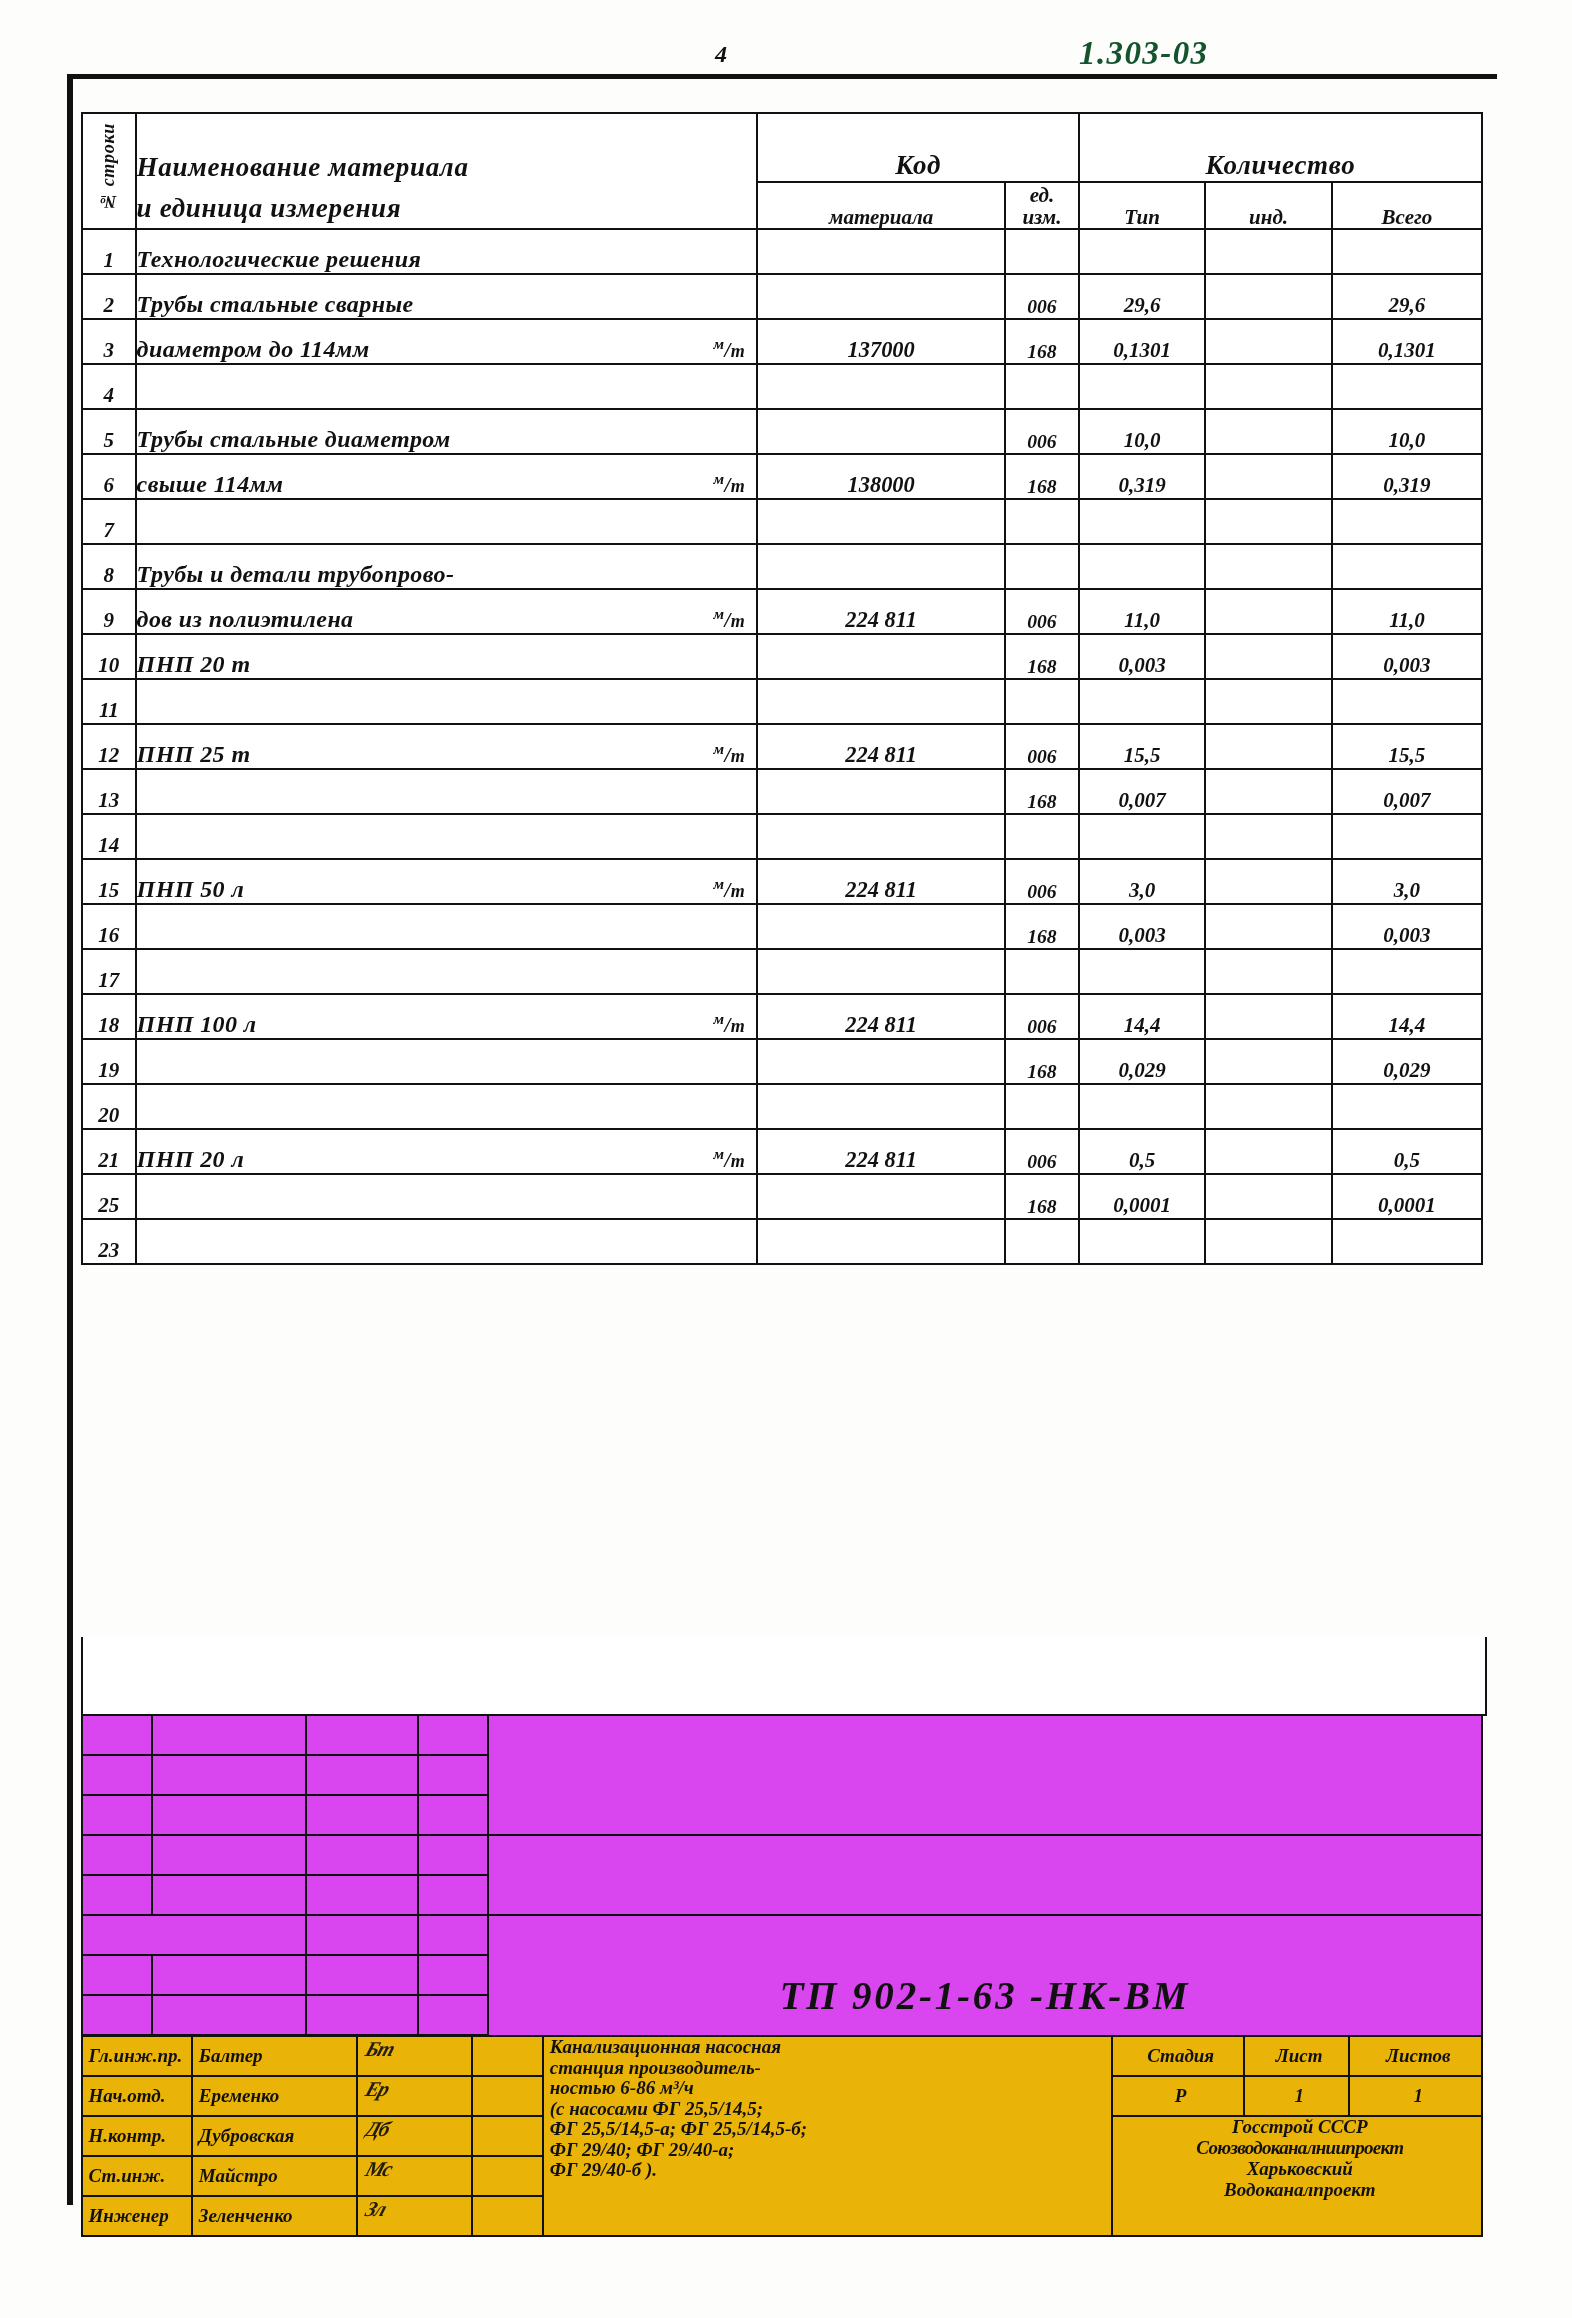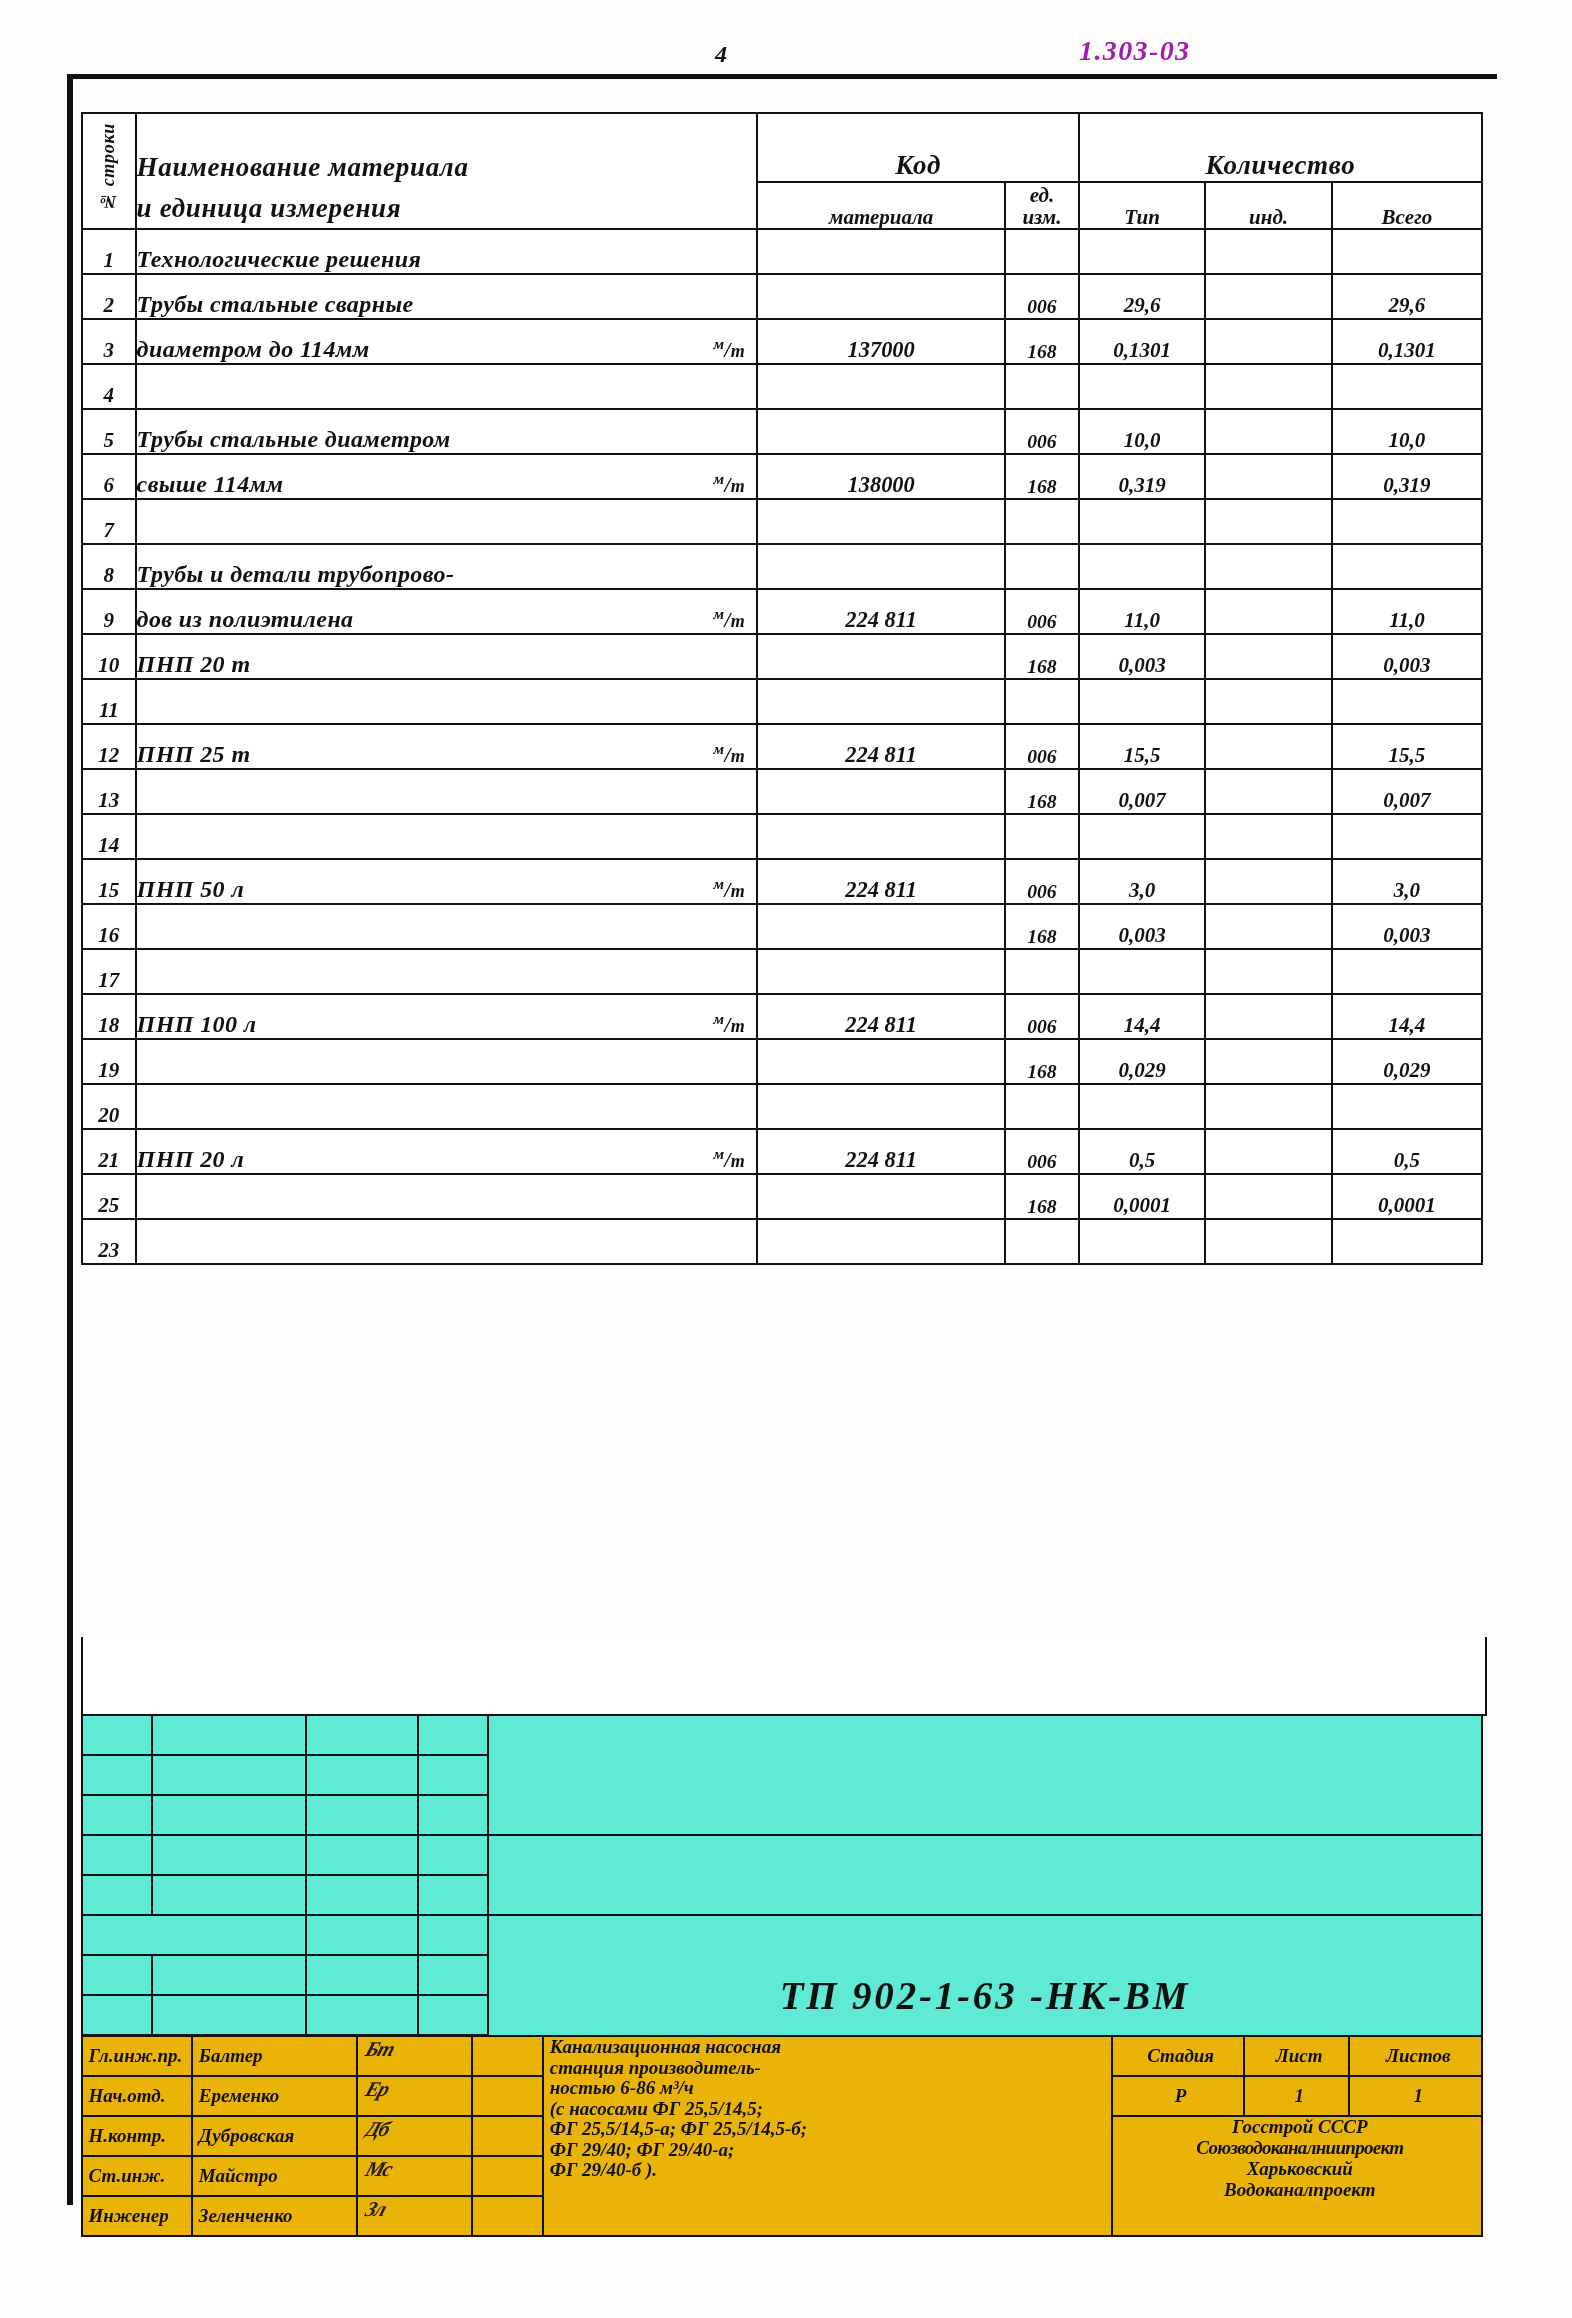--- a/index.html
+++ b/index.html
@@ -13,22 +13,22 @@
   .sheet{position:absolute;inset:0;background:#fdfdfb;}
 
   
   .top-rule{
     position:absolute;left:67px;top:74px;width:1430px;height:4.9px;
     background:#111;
   }
   .doc-number{
     position:absolute;left:1079px;top:35px;width:393px;
     font-family:"Liberation Serif", serif;
-    font-style:italic;font-weight:700;font-size:28px;letter-spacing:1.4px;
-    color:#a21caf;white-space:nowrap;
+    font-style:italic;font-weight:700;font-size:33px;letter-spacing:1.4px;
+    color:#14532d;white-space:nowrap;
   }
   .sheet-mark{
     position:absolute;left:715px;top:41px;
     font-family:"Liberation Serif", serif;
     font-style:italic;font-weight:700;font-size:24px;color:#111;
   }
   .left-edge{
     position:absolute;left:67px;top:74px;width:5.6px;height:2131px;background:#111;
   }
 
@@ -96,21 +96,21 @@
     position:absolute;left:81px;top:1637px;width:1402px;height:77px;
     border:2.1px solid #111;border-top:none;background:#fff;
   }
 
   .tb{
     position:absolute;left:81px;top:1714px;width:1402px;
     border-collapse:collapse;table-layout:fixed;
   }
   .tb td{
     border:2.1px solid #111;
-    padding:0;background:#5eead4;
+    padding:0;background:#d946ef;
     font-family:"Liberation Serif", serif;font-style:italic;font-weight:700;color:#111;
     height:38px;
   }
   .rv1{width:70px;} .rv2{width:154px;} .rv3{width:112px;} .rv4{width:70px;}
   .bigcell{vertical-align:middle;text-align:center;}
 
   .maincode{
     font-size:39px;letter-spacing:2.8px;text-align:center;
   }
 

